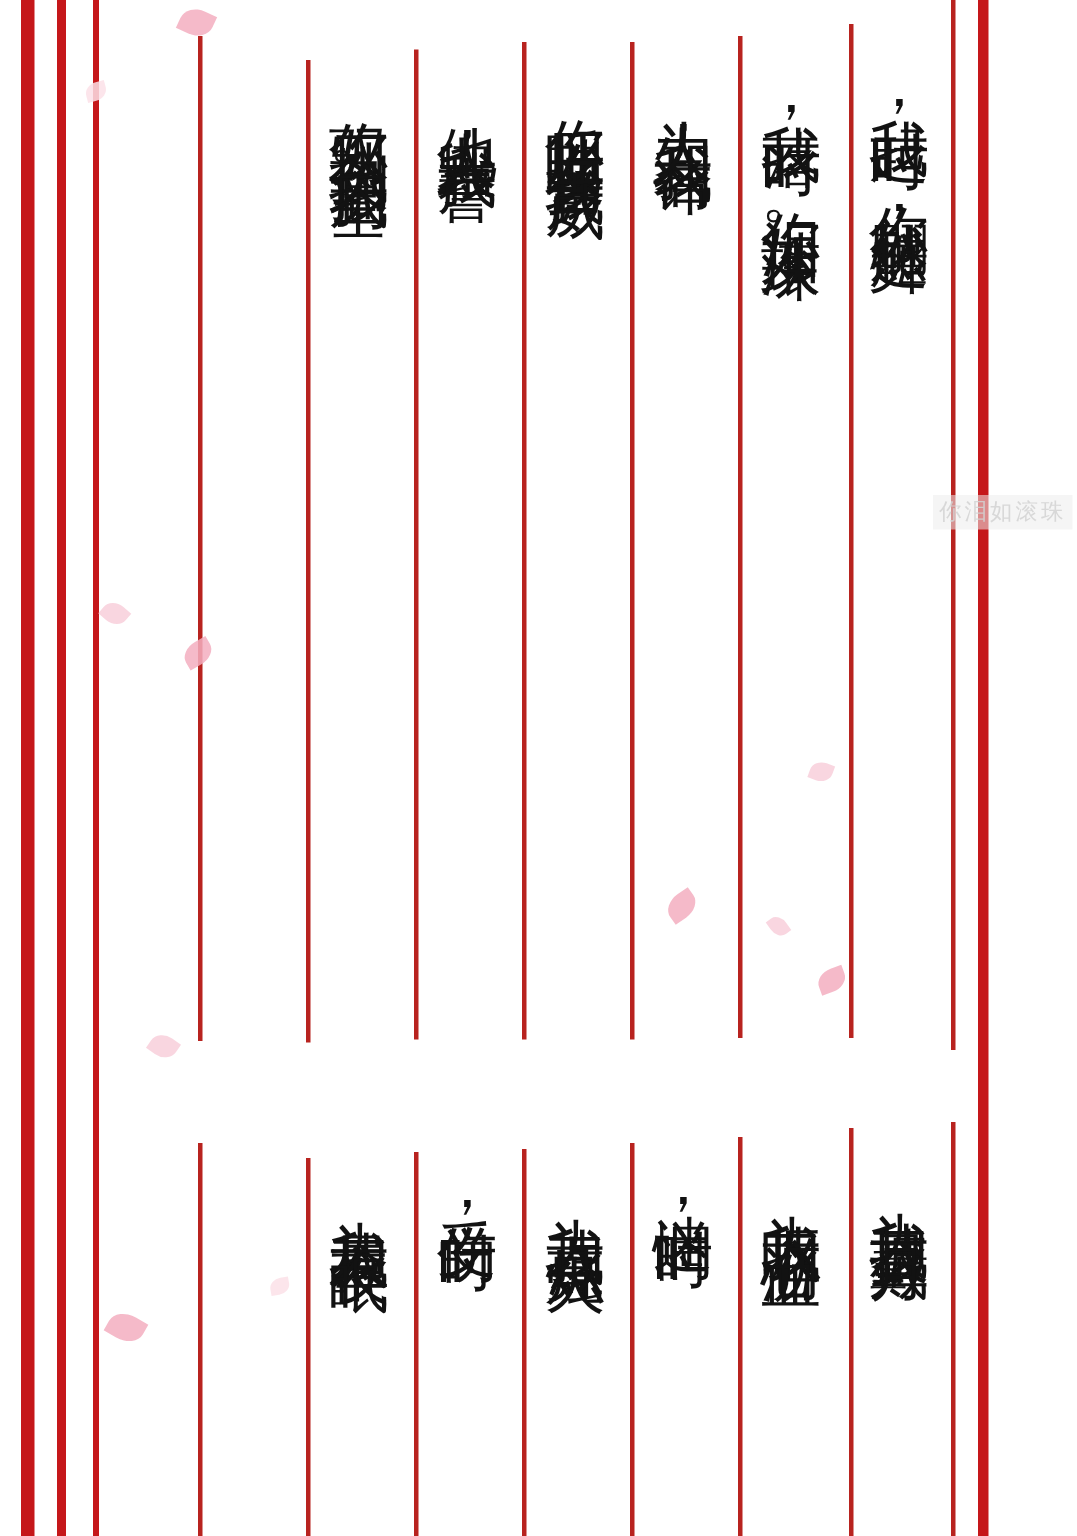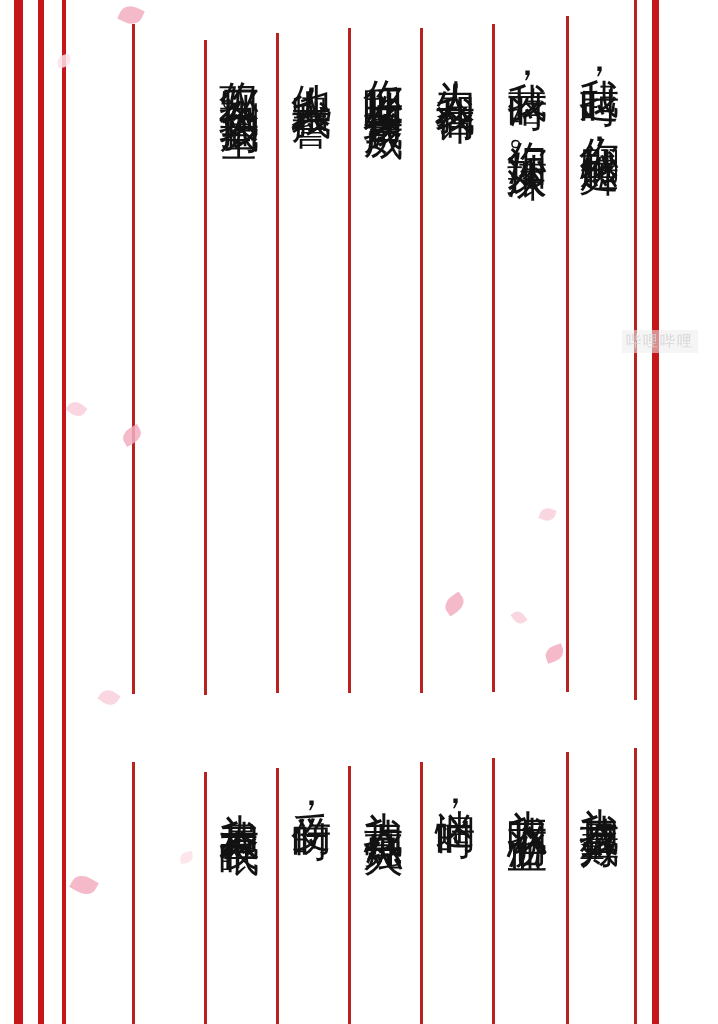--- a/index.html
+++ b/index.html
@@ -103,21 +103,21 @@
   <div class="vcol" style="left:504px; top:50px;">我落时，你泪如滚珠。</div>
 
   <div class="vcol" style="left:432px; top:48px;">为人知我名讳，</div>
 
   <div class="vcol" style="left:360px; top:48px;">你呼朋唤友扬我声威，</div>
 
   <div class="vcol" style="left:288px; top:52px;">他人毁我声誉，</div>
 
   <div class="vcol" style="left:216px; top:50px;">你驭刀执剑护我周全。</div>
 
-  <div class="watermark" style="left:622px; top:330px;">哔哩哔哩</div>
+  <div class="watermark" style="left:622px; top:330px;">你泪如滚珠</div>
 
   <div class="rule" style="left:132px; top:762px; height:262px;"></div>
   <div class="rule" style="left:204px; top:772px; height:252px;"></div>
   <div class="rule" style="left:276px; top:768px; height:256px;"></div>
   <div class="rule" style="left:348px; top:766px; height:258px;"></div>
   <div class="rule" style="left:420px; top:762px; height:262px;"></div>
   <div class="rule" style="left:492px; top:758px; height:266px;"></div>
   <div class="rule" style="left:566px; top:752px; height:272px;"></div>
   <div class="rule" style="left:634px; top:748px; height:276px;"></div>
 

